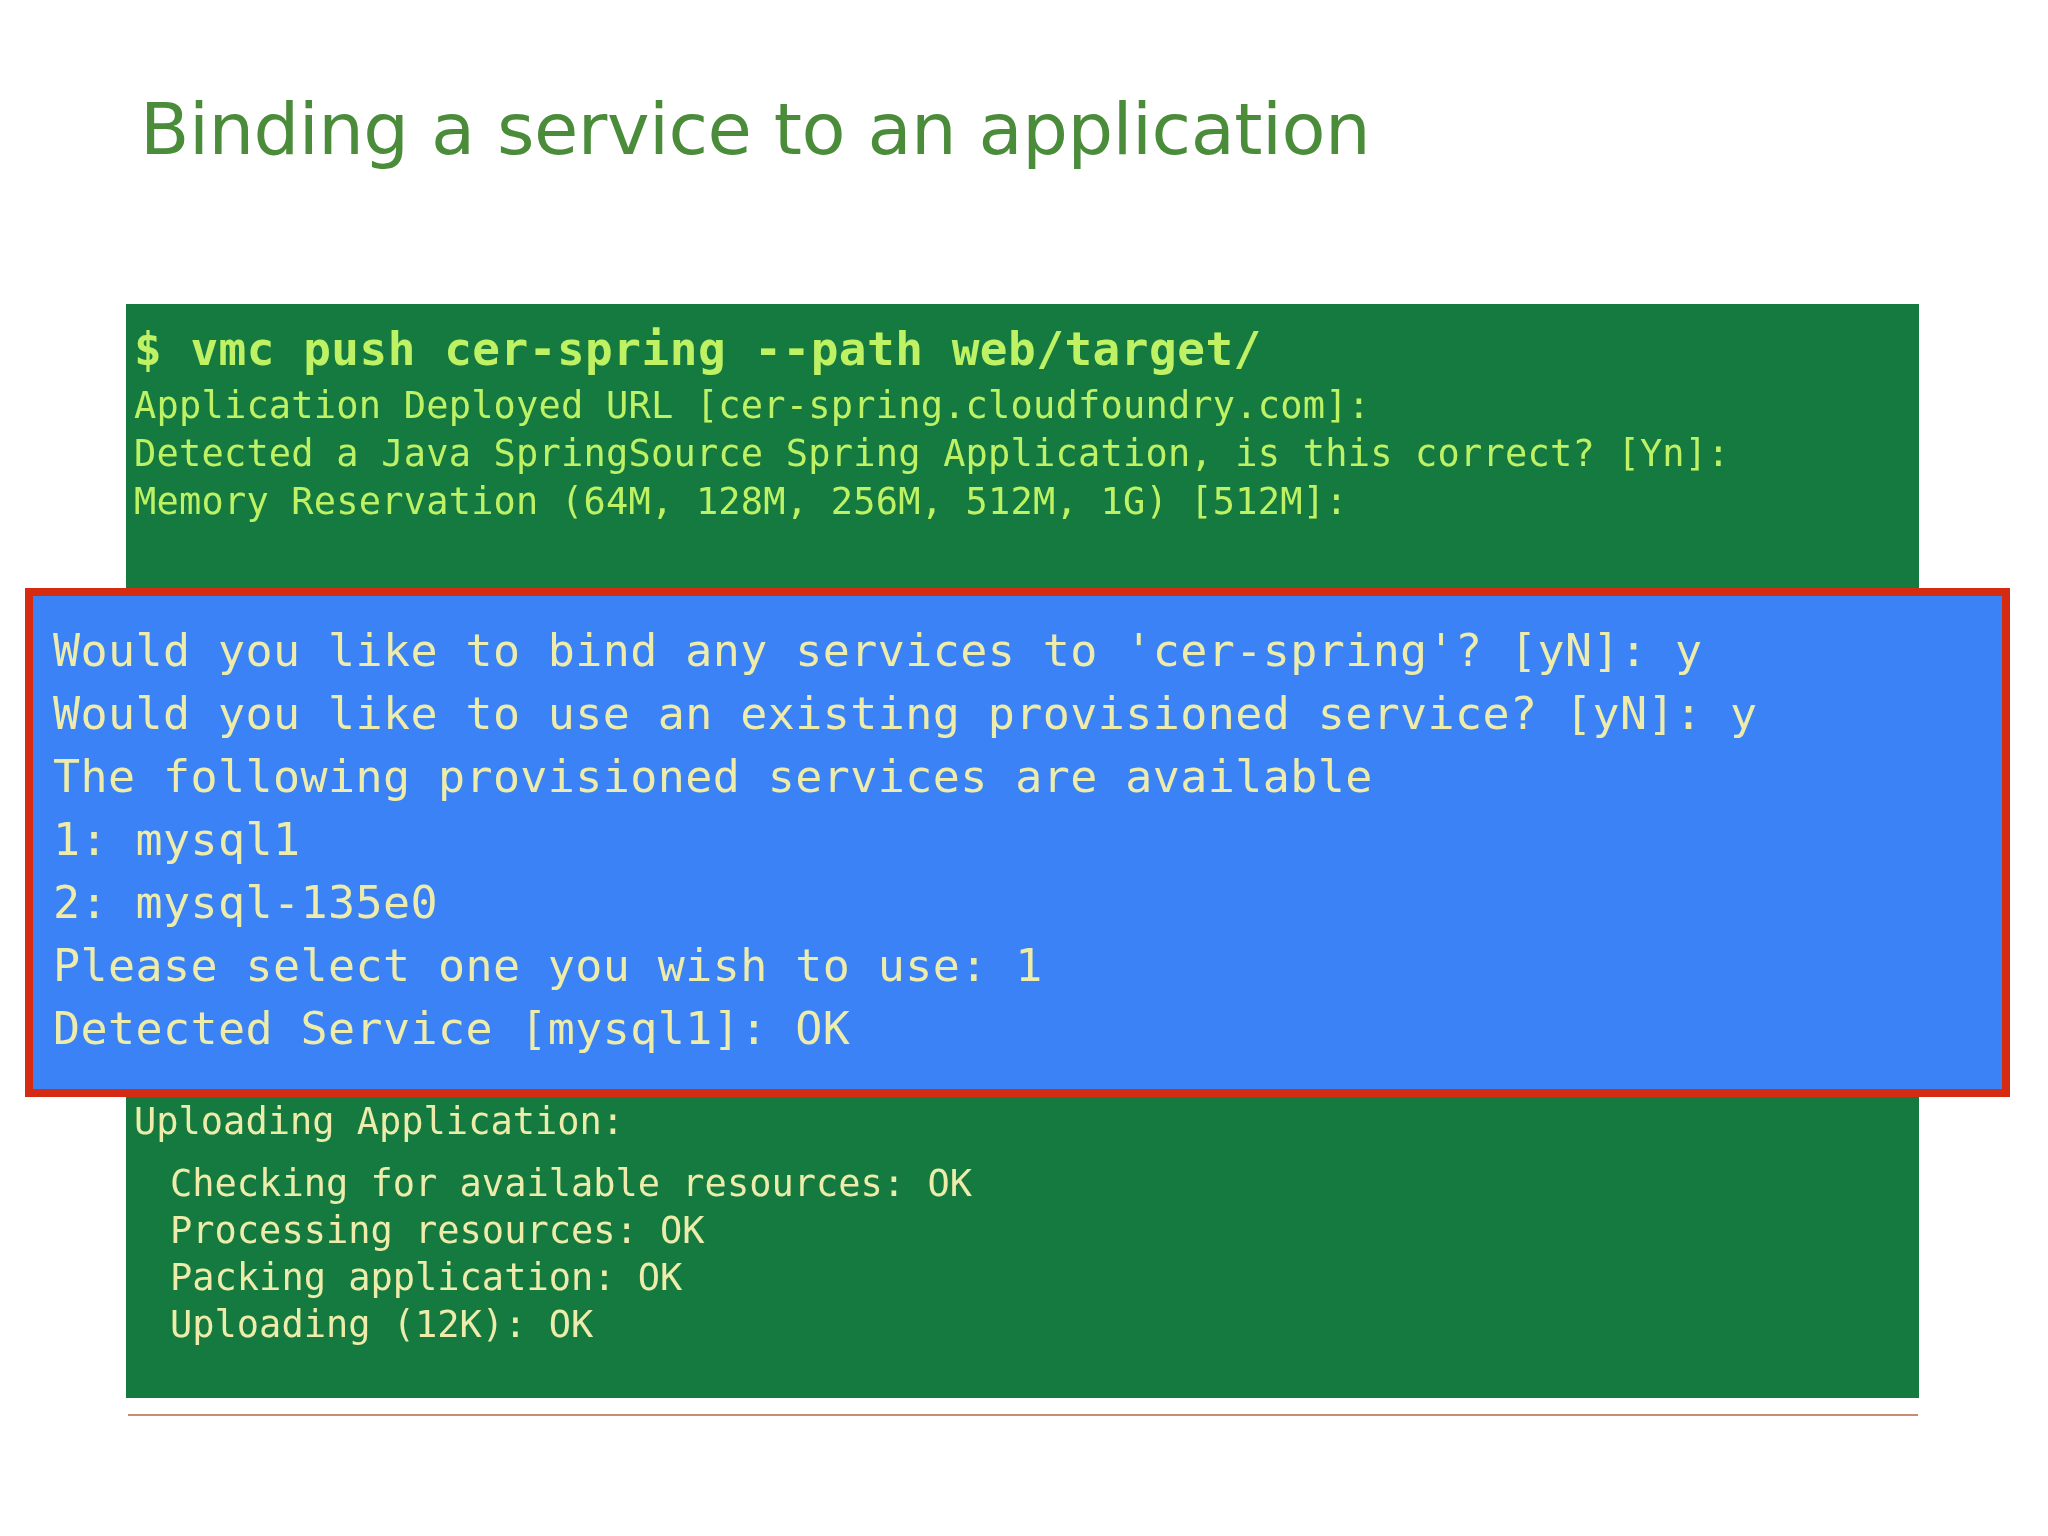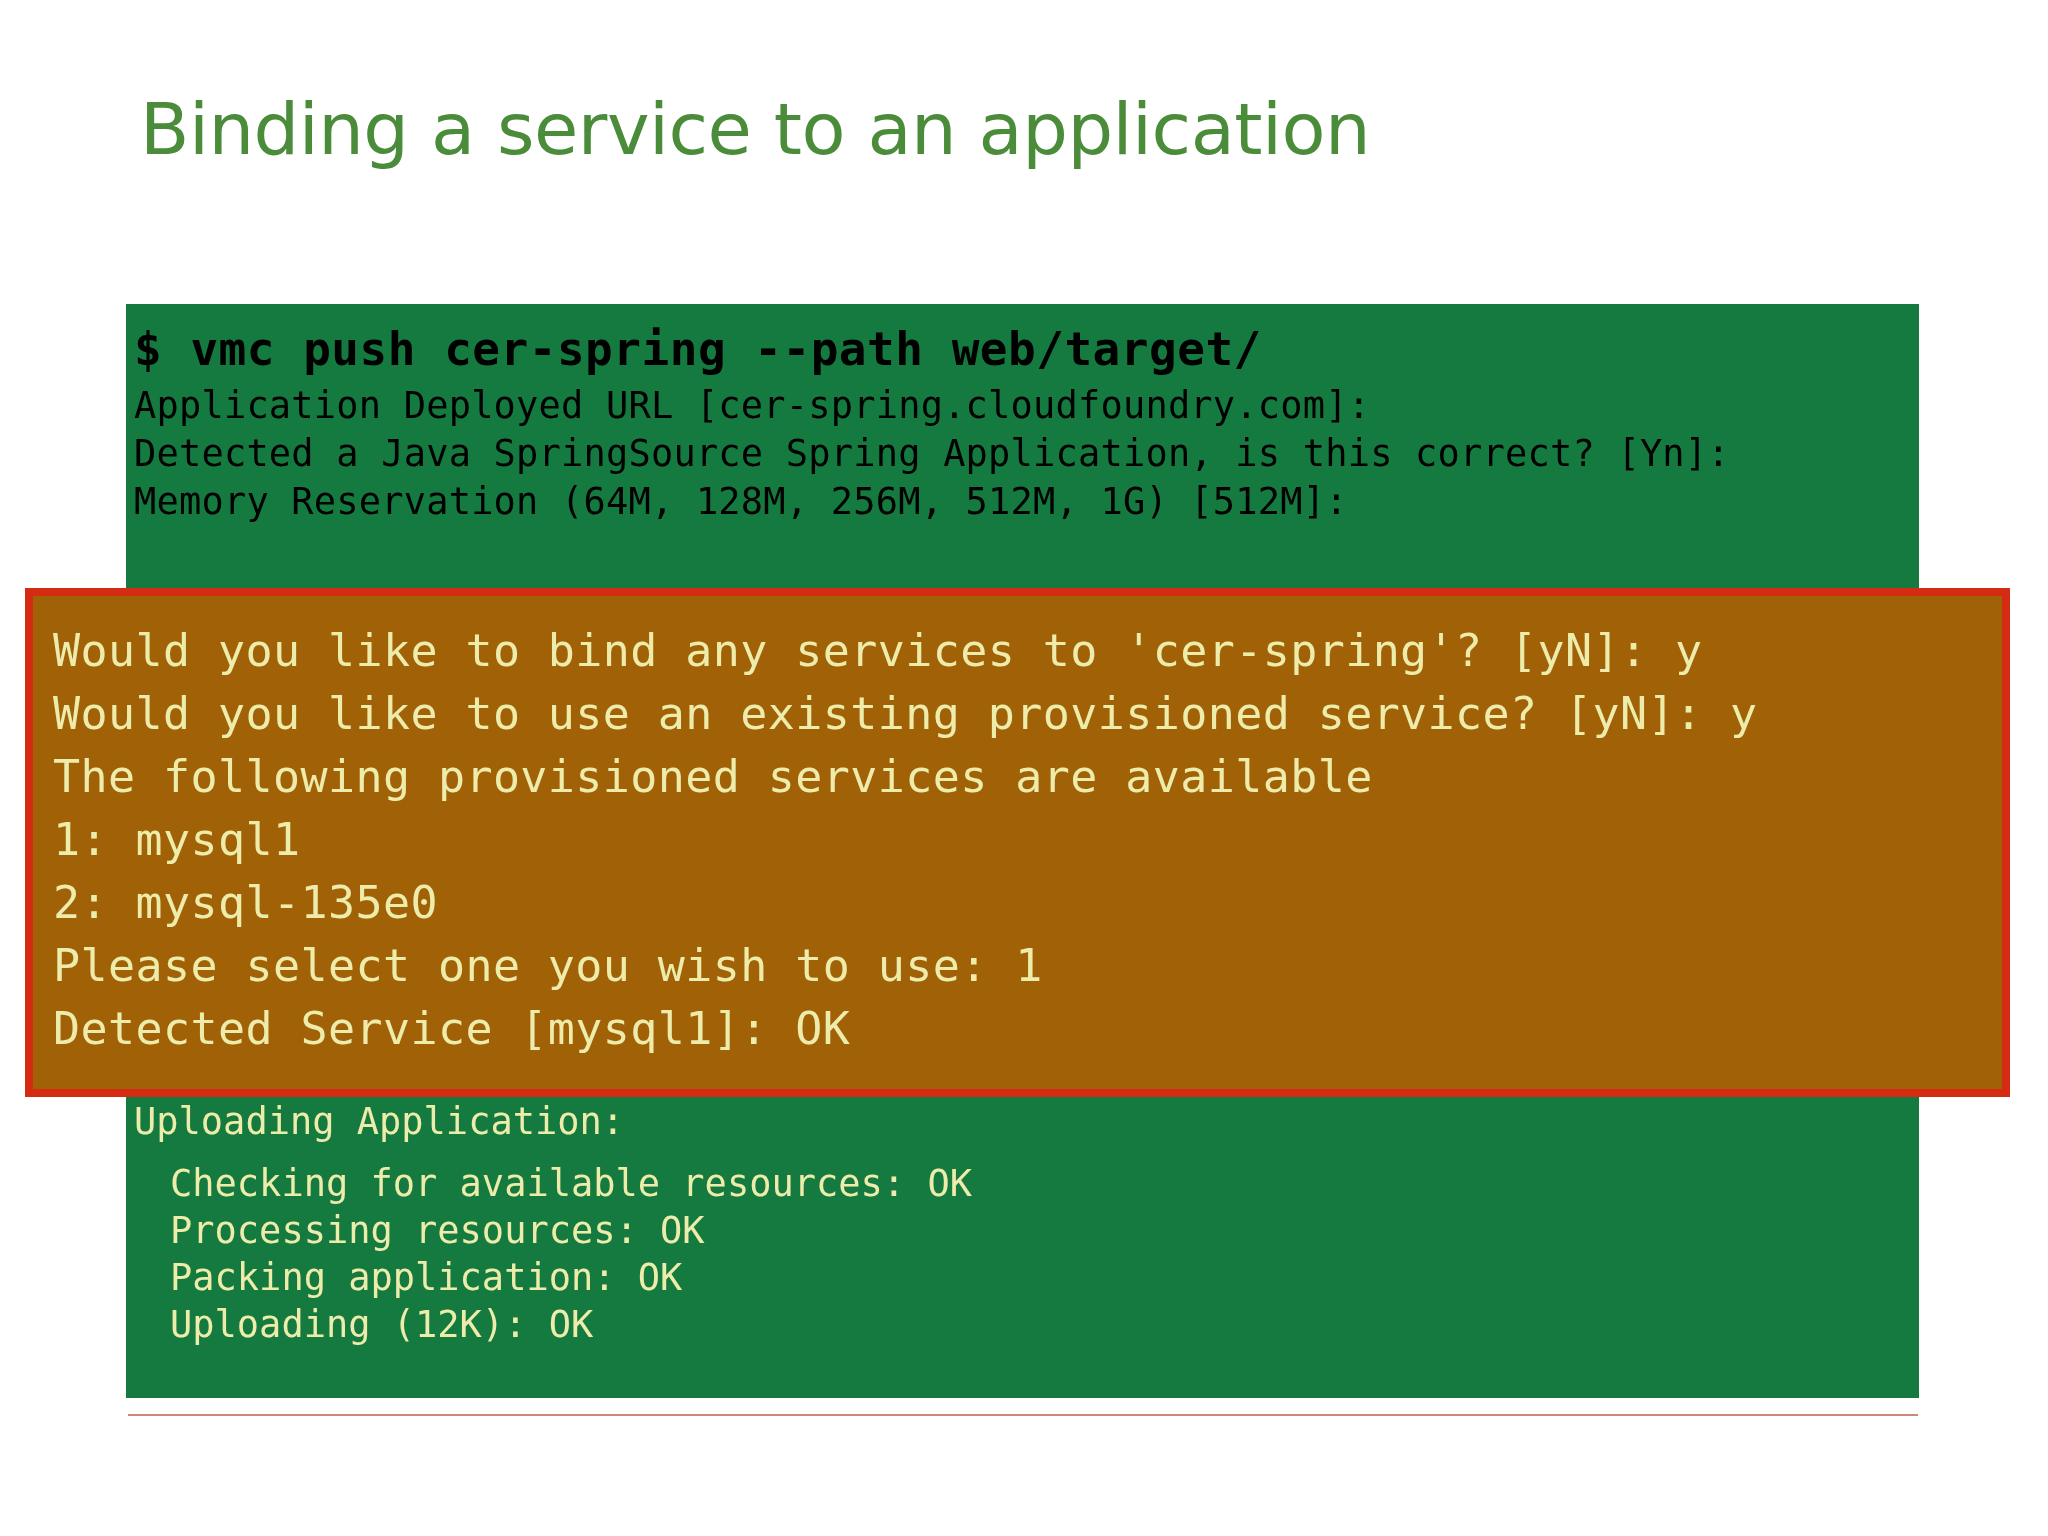--- a/index.html
+++ b/index.html
@@ -37,21 +37,21 @@
     top: 304px;
     width: 1793px;
     height: 1094px;
     background: #157A3F;
     overflow: hidden;
   }
   .term-line {
     position: absolute;
     left: 8px;
     font-family: "DejaVu Sans Mono", "Liberation Mono", monospace;
-    color: #000000;
+    color: #bef264;
     white-space: pre;
   }
   .term-cmd {
     font-size: 46px;
     font-weight: bold;
     letter-spacing: 0.5px;
   }
   .term-out {
     font-size: 37px;
     letter-spacing: 0.2px;
@@ -84,21 +84,21 @@
     white-space: pre;
   }
 
   
   #highlight-overlay {
     position: absolute;
     left: 25px;
     top: 588px;
     width: 1985px;
     height: 509px;
-    background: #a16207;
+    background: #3b82f6;
     border: 8px solid #D52B12;
     box-sizing: border-box;
     overflow: hidden;
   }
   .hl-line {
     position: absolute;
     left: 20px;
     font-family: "DejaVu Sans Mono", "Liberation Mono", monospace;
     font-size: 45px;
     color: #EDECAB;

